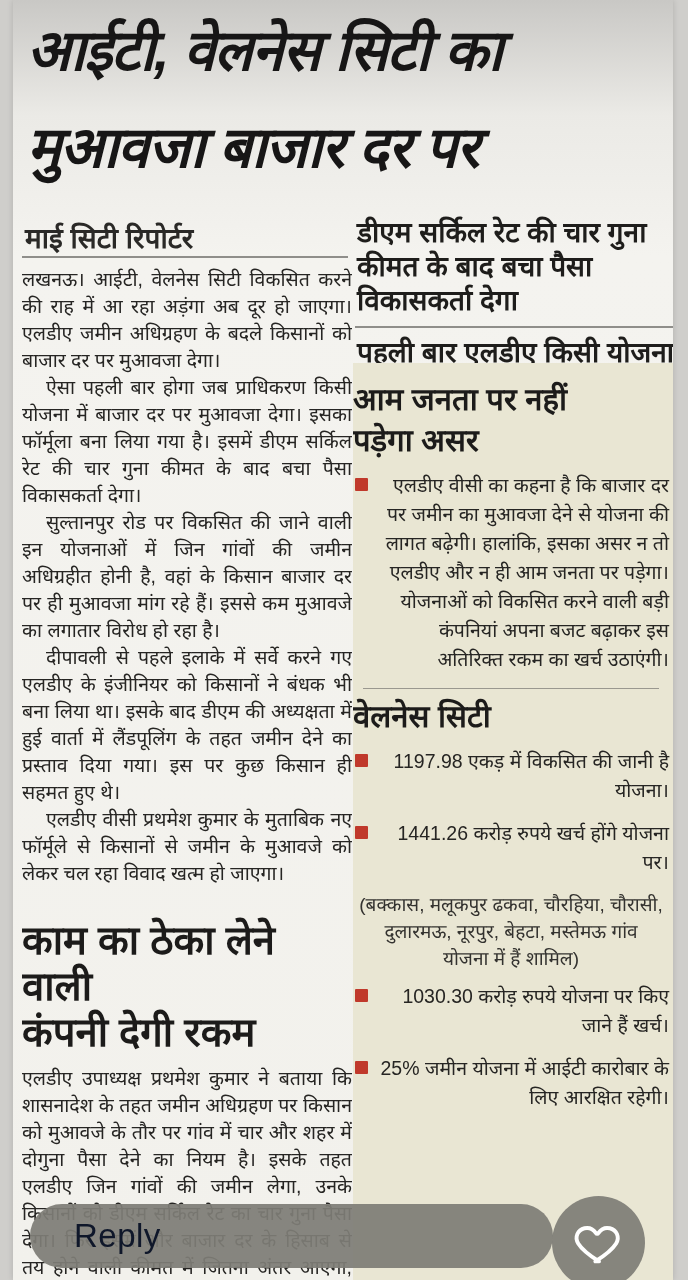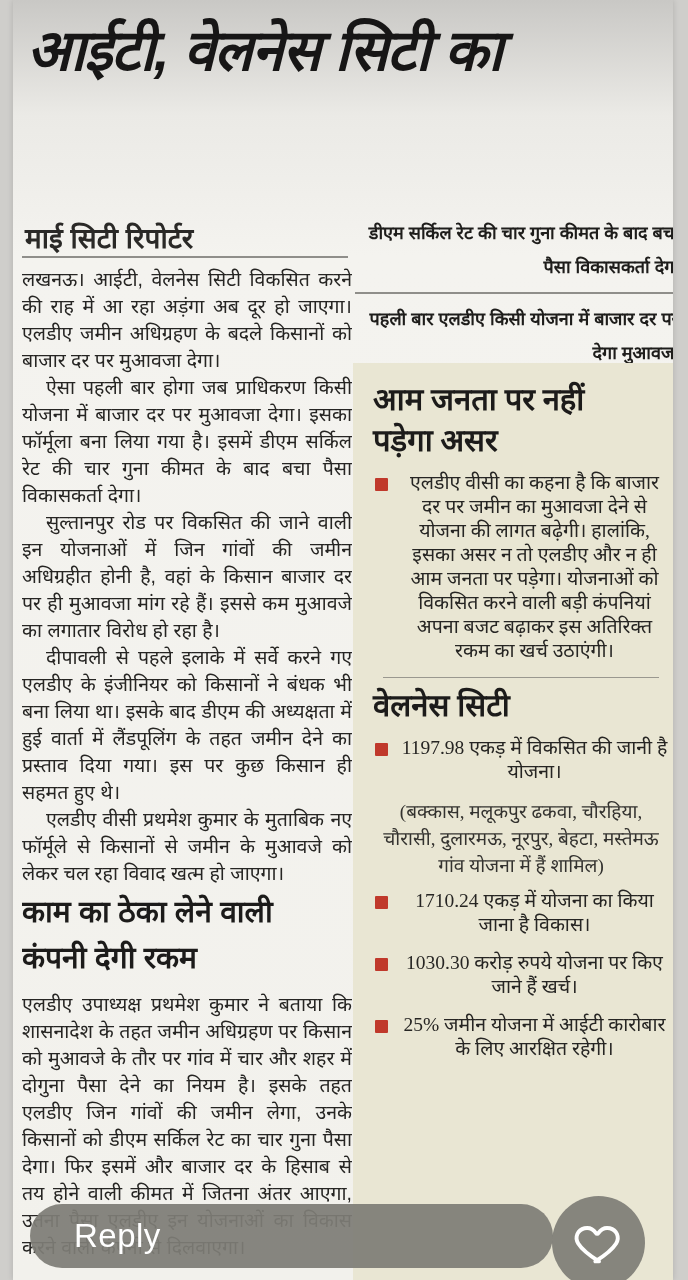--- a/index.html
+++ b/index.html
@@ -32,78 +32,79 @@
   .left-col{
     position:absolute; left:9px; top:266px; width:330px; height:1014px;
     overflow:hidden;
   }
   .left-col p{
     font-size:19.5px; line-height:27px; color:#262523;
     text-align:justify; font-weight:500;
   }
   .left-col p.indent{ text-indent:24px; }
   .left-subhead{
-    font-size:30px; font-weight:700; color:#1c1b1a; line-height:46px;
-    margin:2px 0 10px 0;
+    font-size:40px; font-weight:700; color:#1c1b1a; line-height:46px;
+    margin:30px 0 10px 0;
   }
   .right-col{
     position:absolute; left:340px; top:214px; width:330px;
   }
   .deck{
-    font-size:18px; font-weight:700; color:#1e1d1b; line-height:34px;
-    text-align:right; padding:2px 4px 8px 4px;
+    font-size:28px; font-weight:700; color:#1e1d1b; line-height:34px;
+    text-align:left; padding:2px 4px 8px 4px;
   }
   .deck-rule{ height:2px; background:#8f8e8a; margin:0 2px 6px 2px; }
   .infobox{
     position:absolute; left:340px; top:363px; width:330px; height:917px;
-    background:#e9e6d3; padding:16px 14px 0 20px; overflow:hidden;font-family:Liberation Serif, serif;
+    background:#e9e6d3; padding:16px 14px 0 0; overflow:hidden;
   }
   .infobox-heading{
     font-size:31px; font-weight:700; color:#1c1b1a; line-height:41px;
     margin-bottom:10px;
   }
   .bullet{ display:flex; margin-bottom:14px; }
   .bullet .sq{
     flex:0 0 13px; width:13px; height:13px; margin:7px 12px 0 2px;
     background:var(--accent-red,#c0392b); border-radius:1px;
   }
   .bullet .bt{
-    font-size:19.5px; line-height:24px; color:#262523; text-align:center;
+    font-size:19.5px; line-height:29px; color:#262523; text-align:right;
   }
   .box-divider{ height:1px; background:#9a988f; margin:14px 10px 8px 10px; }
   .section-title{
     font-size:31px; font-weight:700; color:#1c1b1a; text-align:left;
     line-height:40px; margin:4px 0 10px 0;
   }
   .note{
     font-size:19px; line-height:27px; color:#33322f; text-align:center;
     margin:2px 6px 10px 6px;
   }
   .reply-pill{
     position:absolute; left:30px; top:1204px; width:523px; height:64px;
     background:rgba(126,125,118,0.93); border-radius:32px; z-index:5;
     display:flex; align-items:center; padding-left:44px; cursor:text;
   }
   .reply-pill .reply-text{
-    color:#ffffff; font-size:33px; font-weight:400; letter-spacing:.5px;
+    color:#0f172a; font-size:33px; font-weight:400; letter-spacing:.5px;
   }
   .like-btn{
     position:absolute; left:552px; top:1196px; width:93px; height:93px;
     background:rgba(126,125,118,0.93); border-radius:50%; z-index:5;
     display:flex; align-items:center; justify-content:center; cursor:pointer;
   }
   .like-btn svg{ width:52px; height:52px; display:block; }
 </style>
 </head>
 <body>
 
 <div class="paper">
 
   <div class="headline">
     <div>आईटी, वेलनेस सिटी का</div>
+    <div>मुआवजा बाजार दर पर</div>
   </div>
 
   <div class="byline">माई सिटी रिपोर्टर</div>
   <div class="byline-rule"></div>
 
   <div class="left-col">
     <p>लखनऊ। आईटी, वेलनेस सिटी विकसित करने की राह में आ रहा अड़ंगा अब दूर हो जाएगा। एलडीए जमीन अधिग्रहण के बदले किसानों को बाजार दर पर मुआवजा देगा।</p>
     <p class="indent">ऐसा पहली बार होगा जब प्राधिकरण किसी योजना में बाजार दर पर मुआवजा देगा। इसका फॉर्मूला बना लिया गया है। इसमें डीएम सर्किल रेट की चार गुना कीमत के बाद बचा पैसा विकासकर्ता देगा।</p>
     <p class="indent">सुल्तानपुर रोड पर विकसित की जाने वाली इन योजनाओं में जिन गांवों की जमीन अधिग्रहीत होनी है, वहां के किसान बाजार दर पर ही मुआवजा मांग रहे हैं। इससे कम मुआवजे का लगातार विरोध हो रहा है।</p>
     <p class="indent">दीपावली से पहले इलाके में सर्वे करने गए एलडीए के इंजीनियर को किसानों ने बंधक भी बना लिया था। इसके बाद डीएम की अध्यक्षता में हुई वार्ता में लैंडपूलिंग के तहत जमीन देने का प्रस्ताव दिया गया। इस पर कुछ किसान ही सहमत हुए थे।</p>
@@ -133,27 +134,27 @@
     </div>
 
     <div class="box-divider"></div>
 
     <div class="section-title">वेलनेस सिटी</div>
 
     <div class="bullet">
       <span class="sq"></span>
       <span class="bt">1197.98 एकड़ में विकसित की जानी है योजना।</span>
     </div>
+    <div class="bullet">
+      <span class="sq"></span>
+      <span class="bt">1441.26 करोड़ रुपये खर्च होंगे योजना पर।</span>
+    </div>
     <div class="note">(बक्कास, मलूकपुर ढकवा, चौरहिया, चौरासी, दुलारमऊ, नूरपुर, बेहटा, मस्तेमऊ गांव योजना में हैं शामिल)</div>
 
 
-    <div class="bullet">
-      <span class="sq"></span>
-      <span class="bt">1710.24 एकड़ में योजना का किया जाना है विकास।</span>
-    </div>
     <div class="bullet">
       <span class="sq"></span>
       <span class="bt">1030.30 करोड़ रुपये योजना पर किए जाने हैं खर्च।</span>
     </div>
     <div class="bullet">
       <span class="sq"></span>
       <span class="bt">25% जमीन योजना में आईटी कारोबार के लिए आरक्षित रहेगी।</span>
     </div>
 
   </div>

